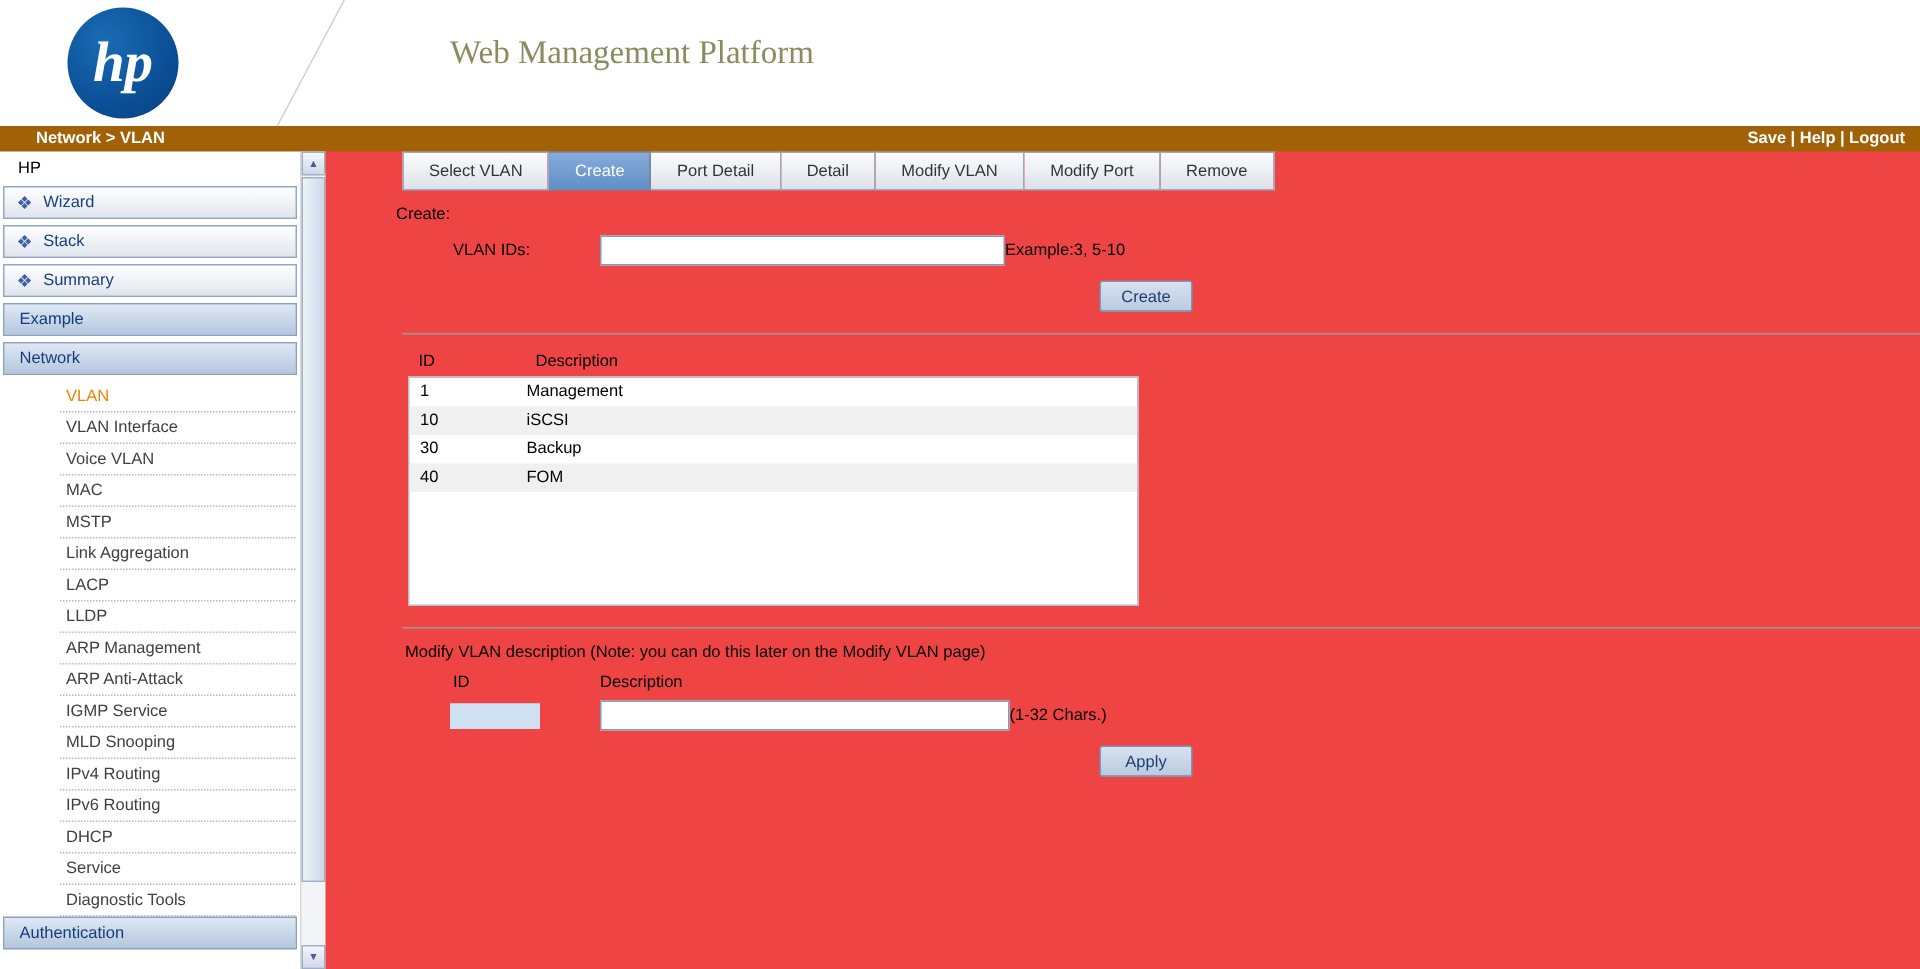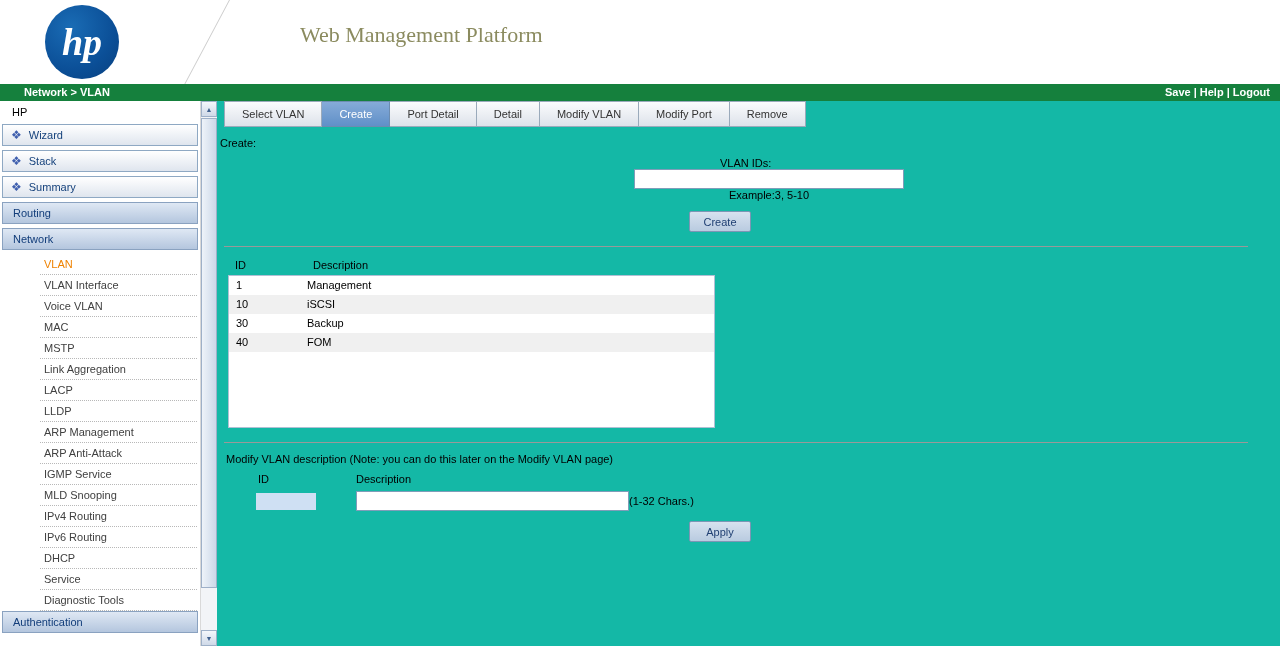--- a/index.html
+++ b/index.html
@@ -18,21 +18,21 @@
     background: radial-gradient(circle at 35% 30%, #1a6cb5, #0b4f97 60%, #083f7e);
     display:flex; align-items:center; justify-content:center;
     color:#fff; font-family:"Liberation Serif", serif; font-style:italic; font-weight:bold; font-size:38px;
   }
   .platform-title {
     position:absolute; left:300px; top:22px;
     font-family:"Liberation Serif", serif; font-size:22px; color:#8b8b5f;
   }
 
   
-  .topbar { position:absolute; top:84px; left:0; width:1280px; height:31px; background:#15803d; color:#fff; }
+  .topbar { position:absolute; top:84px; left:0; width:1280px; height:31px; background:#a16207; color:#fff; }
   .breadcrumb { position:absolute; left:24px; top:0; line-height:17px; font-weight:bold; }
   .top-links { position:absolute; right:10px; top:0; line-height:17px; font-weight:bold; }
   .top-links a { color:#fff; text-decoration:none; cursor:pointer; }
   .top-links .sep { margin:0 3px; }
 
   
   .sidebar { position:absolute; top:101px; left:0; width:200px; height:545px; background:#fff; overflow:hidden; }
   .root-label { height:21px; padding:5px 0 0 12px; }
   .quick {
     height:22px; margin:2px 2px 4px 2px; border:1px solid #8ea8c3;
@@ -56,32 +56,32 @@
                background:#f2f4f7; border-left:1px solid #d9d9d9; }
   .sb-btn { position:absolute; left:0; width:16px; height:16px;
             background:linear-gradient(#f4f7fb,#cfd9e8); border:1px solid #9eb0c8;
             color:#40618f; font-size:7px; display:flex; align-items:center; justify-content:center; cursor:pointer; }
   .sb-up { top:0; }
   .sb-down { bottom:0; }
   .sb-thumb { position:absolute; left:0; top:17px; width:16px; height:470px;
               background:linear-gradient(90deg,#eef3f9,#ccd8e8); border:1px solid #9eb0c8; cursor:pointer; }
 
   
-  .main { position:absolute; left:217px; top:101px; width:1063px; height:545px; background:#14b8a6; }
+  .main { position:absolute; left:217px; top:101px; width:1063px; height:545px; background:#ef4444;padding-left:44px; }
 
   .tabs { display:flex; padding-left:7px; height:26px; }
   .tab {
     height:26px; line-height:24px; padding:0 17px; text-align:center; color:#333; cursor:pointer;
     border:1px solid #9aaabb; background:linear-gradient(#fbfcfd,#dde2ea); white-space:nowrap;
   }
   .tab + .tab { border-left:none; }
   .tab.active { background:linear-gradient(#86abd8,#6090c8); color:#fff; border-color:#6c8cb0; }
 
   .create-heading { margin:10px 0 0 3px; }
-  .form-row { margin:8px 0 0 41px; display:flex; align-items:center;flex-direction:column; }
+  .form-row { margin:8px 0 0 41px; display:flex; align-items:center; }
   .form-row label { width:98px; }
   .text-input { width:270px; height:20px; border:1px solid #7f9db9; padding:0 3px;
                 font-family:"Liberation Sans", sans-serif; font-size:11px; }
   .hint { }
 
   .btn-row { margin:10px 0 0 472px; }
   .btn {
     width:62px; height:21px; font-family:"Liberation Sans", sans-serif; font-size:11px; color:#1f3f72;
     background:linear-gradient(#d7e2ef,#b9cbe0); border:1px solid #7c96b5; border-radius:2px; cursor:pointer;
   }
@@ -131,21 +131,21 @@
   </div>
   <div class="quick">
     <span class="diamond">❖</span>
     <span>Stack</span>
   </div>
   <div class="quick">
     <span class="diamond">❖</span>
     <span>Summary</span>
   </div>
 
-  <div class="section">Routing</div>
+  <div class="section">Example</div>
   <div class="section">Network</div>
 
   <div class="nav-item active">VLAN</div>
   <div class="nav-item">VLAN Interface</div>
   <div class="nav-item">Voice VLAN</div>
   <div class="nav-item">MAC</div>
   <div class="nav-item">MSTP</div>
   <div class="nav-item">Link Aggregation</div>
   <div class="nav-item">LACP</div>
   <div class="nav-item">LLDP</div>

